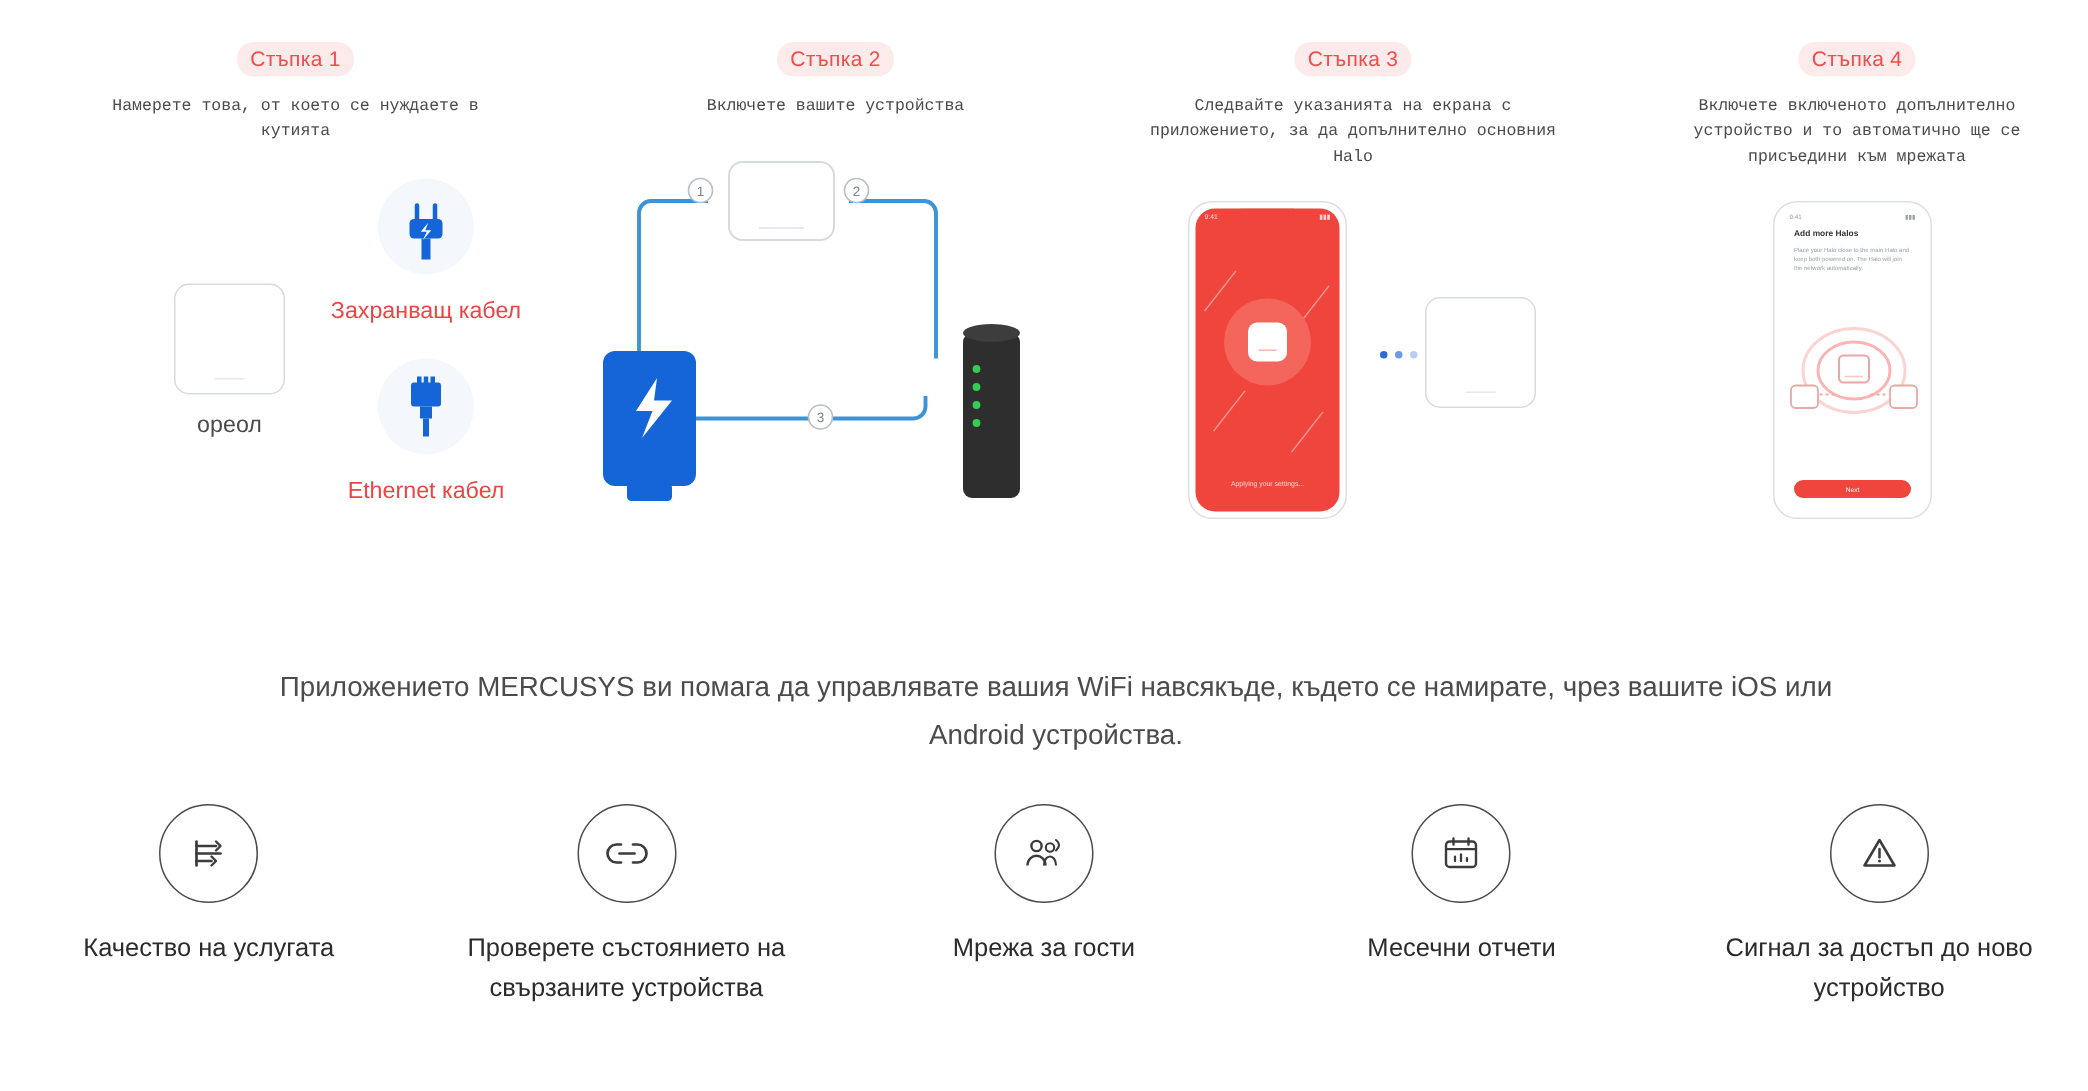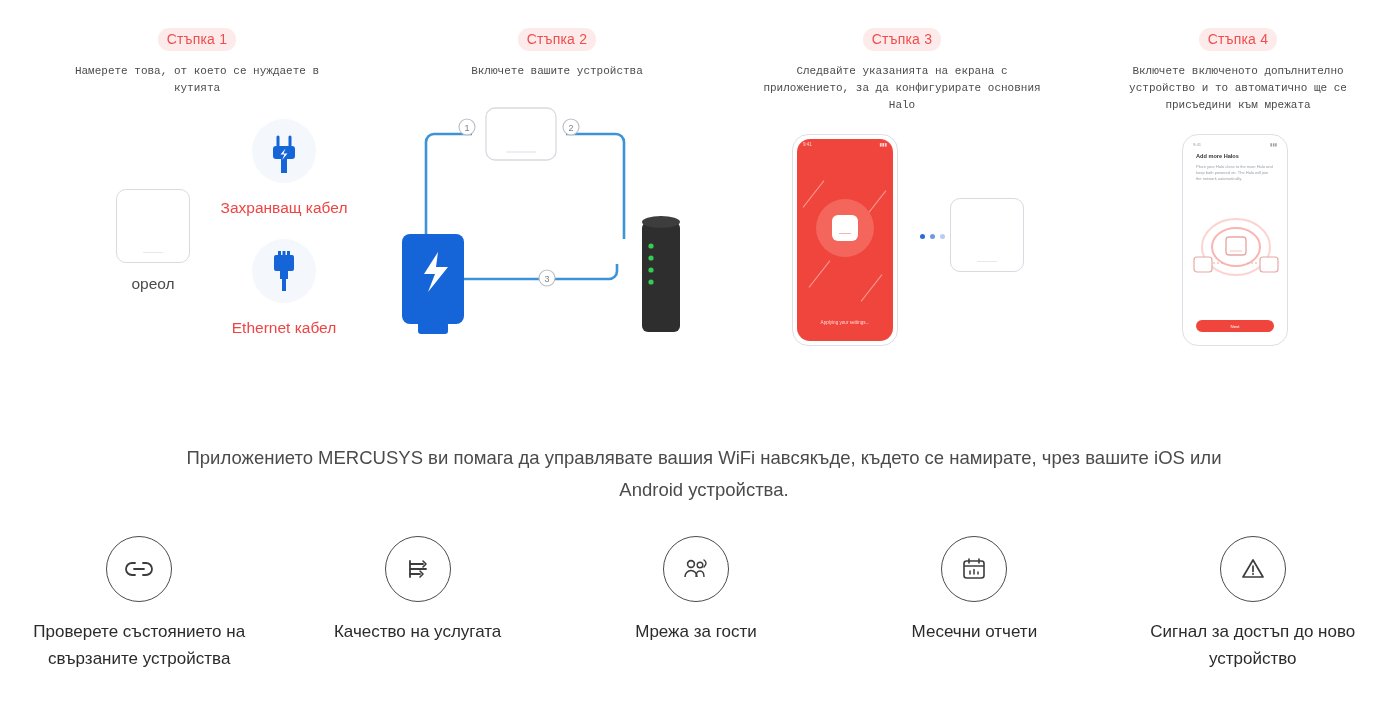--- a/index.html
+++ b/index.html
@@ -305,21 +305,21 @@
           <circle cx="177" cy="33" r="8" fill="#ffffff" stroke="#b9bec4" stroke-width="1.1"></circle>
           <text x="177" y="36.5" font-size="9" fill="#7a8089" text-anchor="middle" font-family="Liberation Sans, sans-serif">2</text>
           <circle cx="153" cy="184" r="8" fill="#ffffff" stroke="#b9bec4" stroke-width="1.1"></circle>
           <text x="153" y="187.5" font-size="9" fill="#7a8089" text-anchor="middle" font-family="Liberation Sans, sans-serif">3</text>
         </svg>
       </div>
     </div>
 
     <div class="step step-3">
       <span class="step-badge">Стъпка 3</span>
-      <div class="step-desc w3">Следвайте указанията на екрана с приложението, за да конфигурирате основния Halo</div>
+      <div class="step-desc w3">Следвайте указанията на екрана с приложението, за да допълнително основния Halo</div>
 
       <div class="s3-wrap">
         <div class="phone p3">
           <div class="phone-screen">
             <div class="p3-notch"></div>
             <div class="p3-status">
               <span>9:41</span>
               <span>▮▮▮</span>
             </div>
             <div class="diag" style="left:16px;top:38px;"></div>
@@ -376,38 +376,38 @@
 
   </div>
 
   <div class="mid-para">Приложението MERCUSYS ви помага да управлявате вашия WiFi навсякъде, където се намирате, чрез вашите iOS или Android устройства.</div>
 
   <div class="features">
 
     <div class="feature">
       <div class="feat-icon">
         <svg width="34" height="34" viewBox="0 0 34 34">
-          <path d="M13 11 h-3 a6 6 0 0 0 0 12 h3" fill="none" stroke="#3c3c3c" stroke-width="1.8" stroke-linecap="round"></path>
-          <path d="M21 11 h3 a6 6 0 0 1 0 12 h-3" fill="none" stroke="#3c3c3c" stroke-width="1.8" stroke-linecap="round"></path>
-          <path d="M12 17 h10" stroke="#3c3c3c" stroke-width="1.8" stroke-linecap="round"></path>
-        </svg>
-      </div>
-      <div class="feat-label">Проверете състоянието на свързаните устройства</div>
-    </div>
-
-    <div class="feature">
-      <div class="feat-icon">
-        <svg width="34" height="34" viewBox="0 0 34 34">
           <path d="M9 9 v16" stroke="#3c3c3c" stroke-width="1.8" stroke-linecap="round"></path>
           <path d="M9 12 h13 M9 17 h16 M9 22 h10" stroke="#3c3c3c" stroke-width="1.8" stroke-linecap="round"></path>
           <path d="M22 9 l3 3 -3 3" fill="none" stroke="#3c3c3c" stroke-width="1.6" stroke-linecap="round" stroke-linejoin="round"></path>
           <path d="M19 19 l3 3 -3 3" fill="none" stroke="#3c3c3c" stroke-width="1.6" stroke-linecap="round" stroke-linejoin="round"></path>
         </svg>
       </div>
       <div class="feat-label">Качество на услугата</div>
+    </div>
+
+    <div class="feature">
+      <div class="feat-icon">
+        <svg width="34" height="34" viewBox="0 0 34 34">
+          <path d="M13 11 h-3 a6 6 0 0 0 0 12 h3" fill="none" stroke="#3c3c3c" stroke-width="1.8" stroke-linecap="round"></path>
+          <path d="M21 11 h3 a6 6 0 0 1 0 12 h-3" fill="none" stroke="#3c3c3c" stroke-width="1.8" stroke-linecap="round"></path>
+          <path d="M12 17 h10" stroke="#3c3c3c" stroke-width="1.8" stroke-linecap="round"></path>
+        </svg>
+      </div>
+      <div class="feat-label">Проверете състоянието на свързаните устройства</div>
     </div>
 
     <div class="feature">
       <div class="feat-icon">
         <svg width="34" height="34" viewBox="0 0 34 34">
           <circle cx="12" cy="12" r="3.4" fill="none" stroke="#3c3c3c" stroke-width="1.6"></circle>
           <path d="M6 25 c0-4 3-6.5 6-6.5 s6 2.5 6 6.5" fill="none" stroke="#3c3c3c" stroke-width="1.6"></path>
           <circle cx="21" cy="13" r="2.8" fill="none" stroke="#3c3c3c" stroke-width="1.4"></circle>
           <path d="M17 25 c0-4 2-6 4-6 s4 2 4 6" fill="none" stroke="#3c3c3c" stroke-width="1.4"></path>
           <path d="M25 8 q4 3 0 7" fill="none" stroke="#3c3c3c" stroke-width="1.4" stroke-linecap="round"></path>

